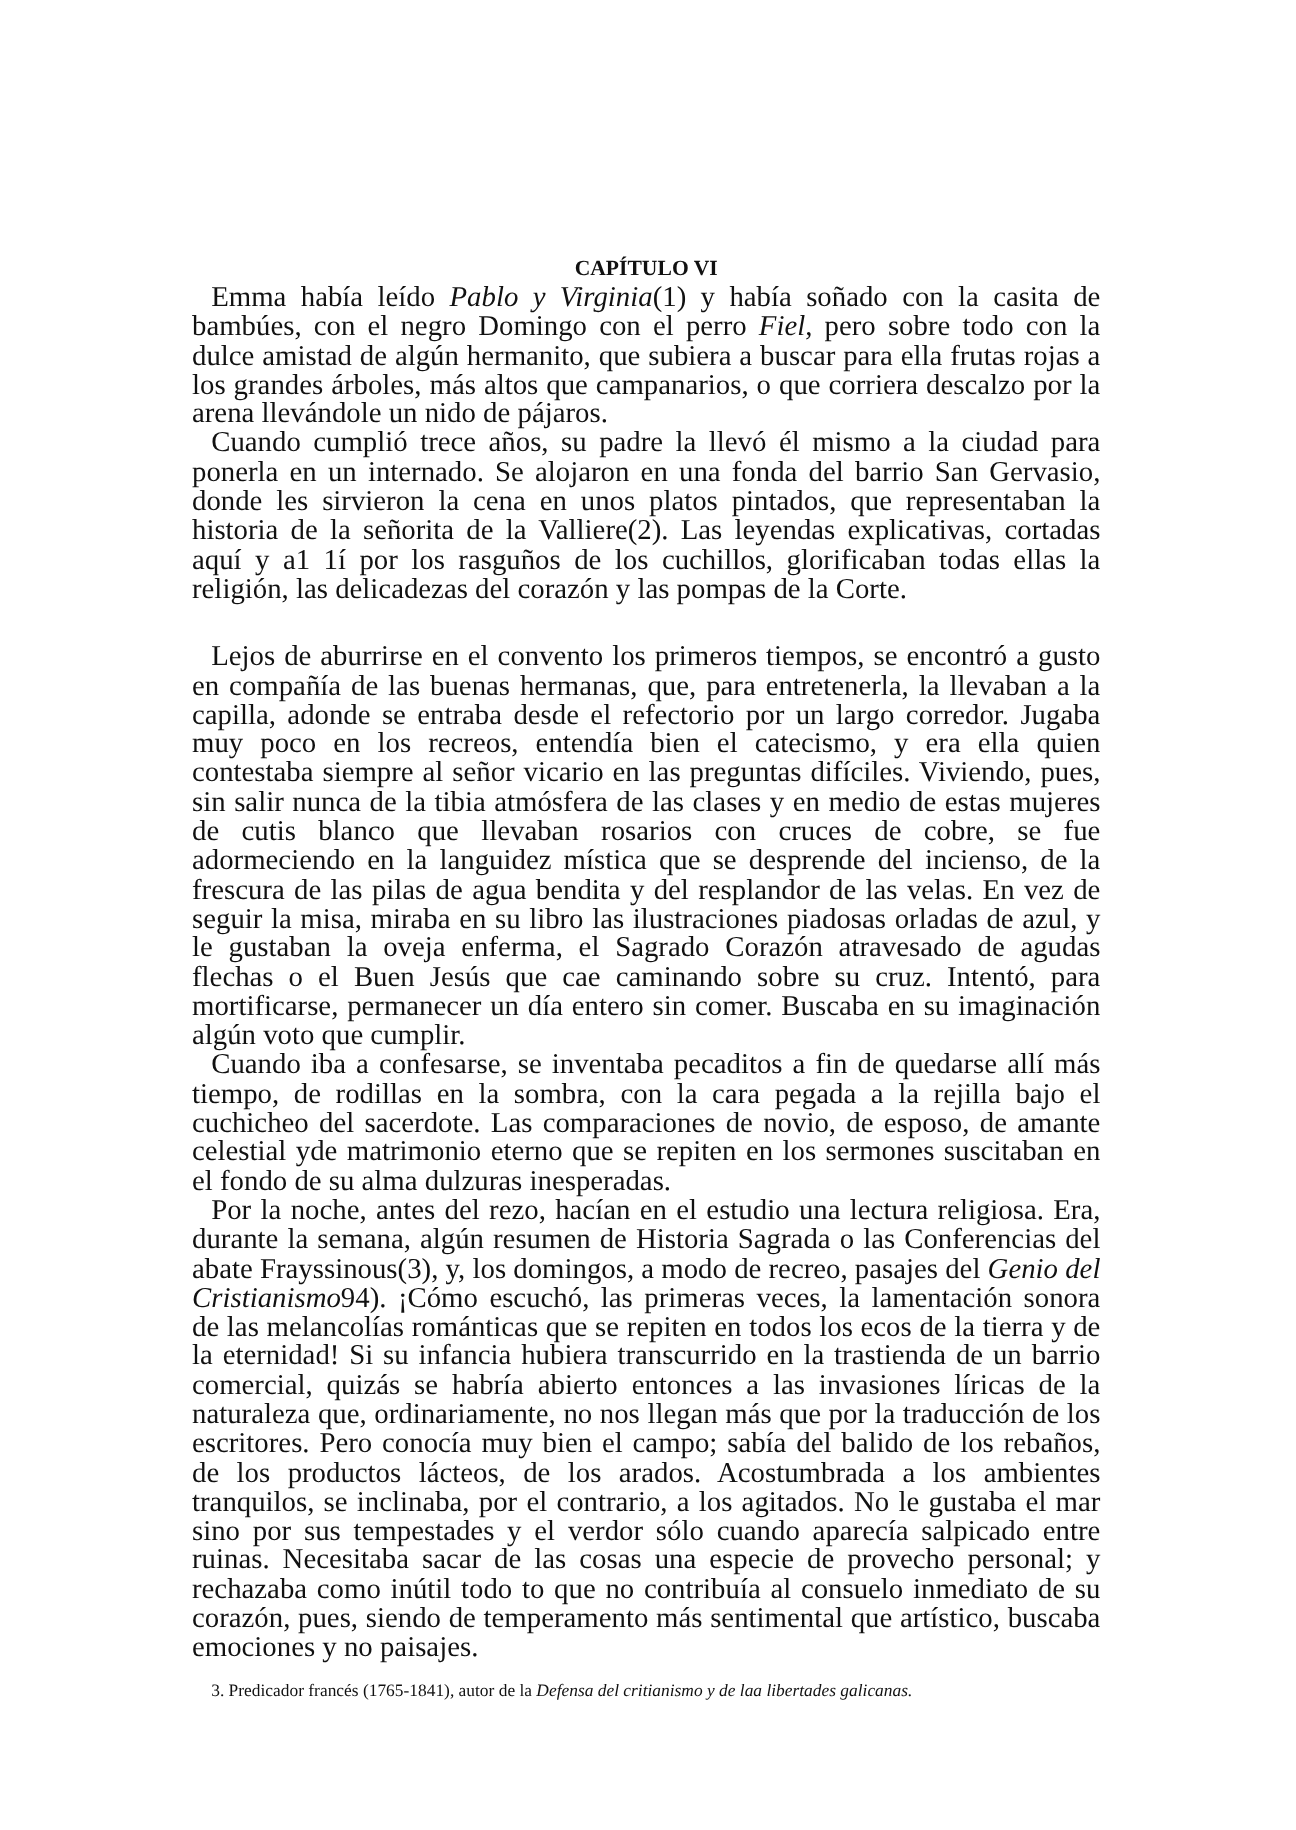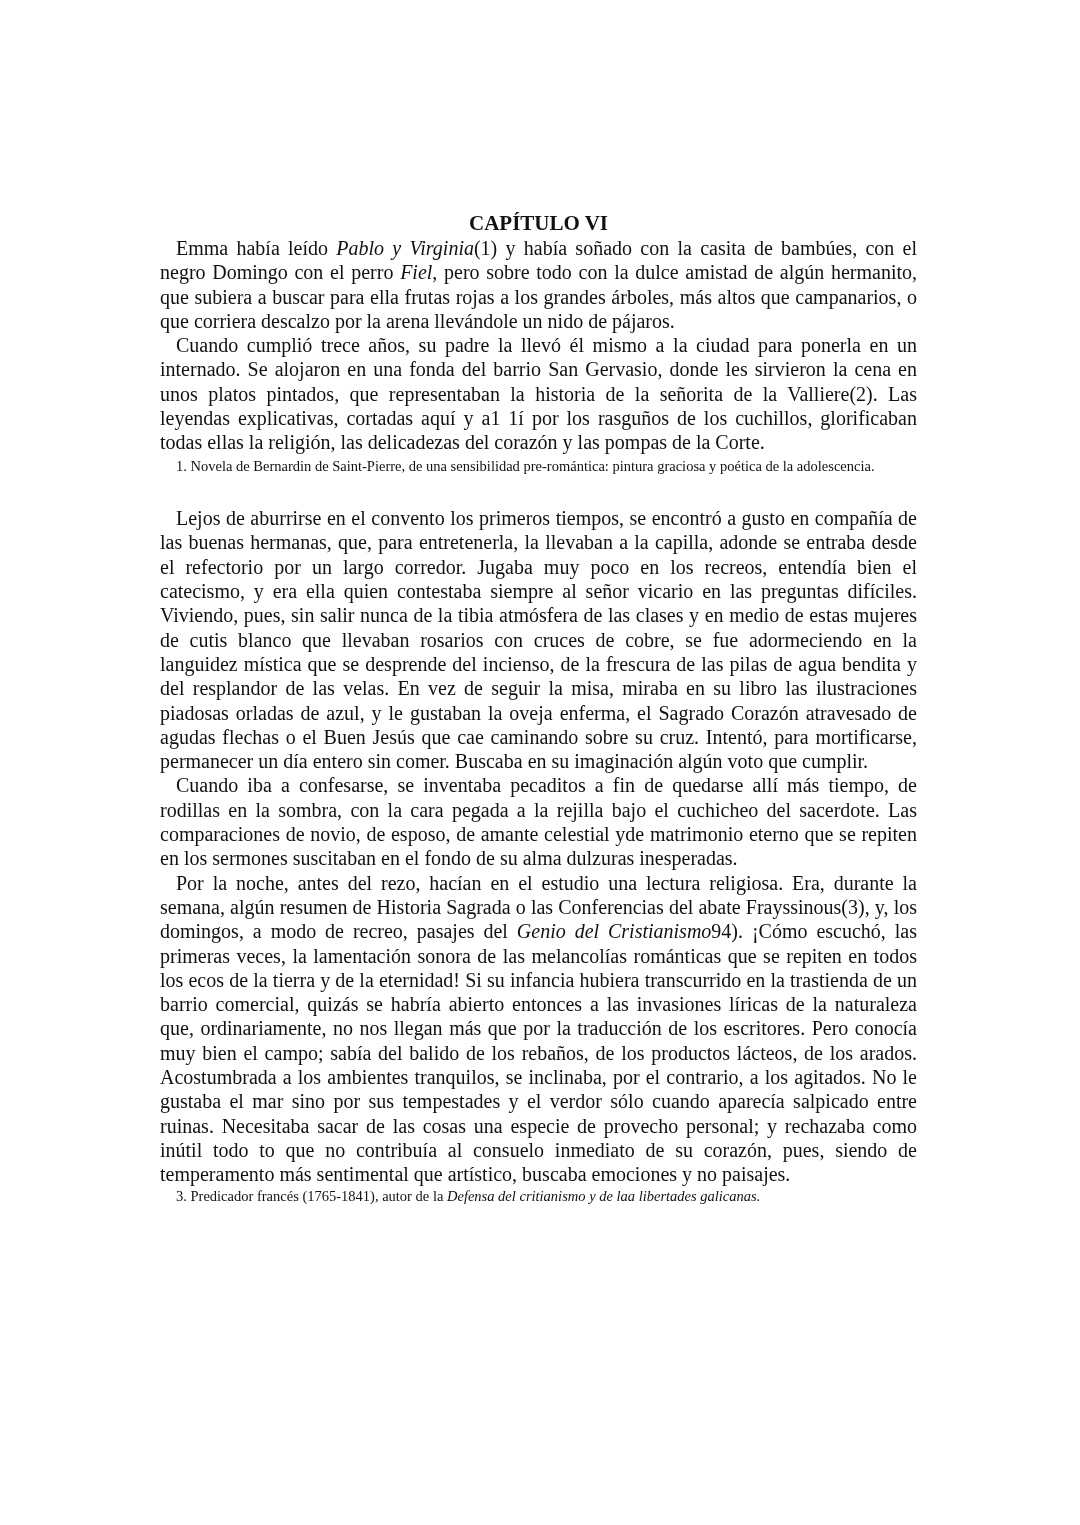--- a/index.html
+++ b/index.html
@@ -2,48 +2,47 @@
 <html><head>
   <meta charset="utf-8">
   <style>
     html, body { margin: 0; padding: 0; background: #ffffff; }
     body { width: 1080px; height: 1525px; position: relative; overflow: hidden; }
     .page {
       position: absolute; left: 160px; top: 210px; width: 757px;
       font-family: "Liberation Serif", serif; color: #111111;
     }
     .title {
-      text-align: center; font-weight: bold; font-size: 21px;
+      text-align: center; font-weight: bold; font-size: 18px;
       line-height: 26px; margin: 0 0 0 0;
     }
     .para {
-      font-size: 20px; line-height: 24.3px; text-align: justify;
+      font-size: 24px; line-height: 24.3px; text-align: justify;
       text-indent: 16px; margin: 0;
     }
     .note {
       font-size: 14.5px; line-height: 19.5px; text-align: justify;
       text-indent: 16px; margin: 0;
     }
     .gap { height: 30px; }
     .notes-block { margin-top: 2px; }
-    .notes-block-bottom { margin-top: 1px; }
+    .notes-block-bottom { margin-top: 14px; }
     em { font-style: italic; }
   </style>
 </head>
 <body>
 
 <div class="page">
   <h1 class="title">CAPÍTULO VI</h1>
 
   <p class="para"><span>Emma había leído </span><em>Pablo y Virginia</em><span>(1) y había soñado con la casita de bambúes, con el negro Domingo con el perro </span><em>Fiel</em><span>, pero sobre todo con la dulce amistad de algún hermanito, que subiera a buscar para ella frutas rojas a los grandes árboles, más altos que campanarios, o que corriera descalzo por la arena llevándole un nido de pájaros.</span></p>
 
   <p class="para">Cuando cumplió trece años, su padre la llevó él mismo a la ciudad para ponerla en un internado. Se alojaron en una fonda del barrio San Gervasio, donde les sirvieron la cena en unos platos pintados, que representaban la historia de la señorita de la Valliere(2). Las leyendas explicativas, cortadas aquí y a1 1í por los rasguños de los cuchillos, glorificaban todas ellas la religión, las delicadezas del corazón y las pompas de la Corte.</p>
 
   <div class="notes-block">
-    <p class="note">1. Novela de Bernardin de Saint-Pierre, de una sensibilidad pre-romántica: pintura graciosa y poética de la adolescencia.</p>
   </div>
 
   <div class="gap"></div>
 
   <p class="para">Lejos de aburrirse en el convento los primeros tiempos, se encontró a gusto en compañía de las buenas hermanas, que, para entretenerla, la llevaban a la capilla, adonde se entraba desde el refectorio por un largo corredor. Jugaba muy poco en los recreos, entendía bien el catecismo, y era ella quien contestaba siempre al señor vicario en las preguntas difíciles. Viviendo, pues, sin salir nunca de la tibia atmósfera de las clases y en medio de estas mujeres de cutis blanco que llevaban rosarios con cruces de cobre, se fue adormeciendo en la languidez mística que se desprende del incienso, de la frescura de las pilas de agua bendita y del resplandor de las velas. En vez de seguir la misa, miraba en su libro las ilustraciones piadosas orladas de azul, y le gustaban la oveja enferma, el Sagrado Corazón atravesado de agudas flechas o el Buen Jesús que cae caminando sobre su cruz. Intentó, para mortificarse, permanecer un día entero sin comer. Buscaba en su imaginación algún voto que cumplir.</p>
   <p class="para">Cuando iba a confesarse, se inventaba pecaditos a fin de quedarse allí más tiempo, de rodillas en la sombra, con la cara pegada a la rejilla bajo el cuchicheo del sacerdote. Las comparaciones de novio, de esposo, de amante celestial yde matrimonio eterno que se repiten en los sermones suscitaban en el fondo de su alma dulzuras inesperadas.</p>
   <p class="para"><span>Por la noche, antes del rezo, hacían en el estudio una lectura religiosa. Era, durante la semana, algún resumen de Historia Sagrada o las Conferencias del abate Frayssinous(3), y, los domingos, a modo de recreo, pasajes del </span><em>Genio del Cristianismo</em><span>94). ¡Cómo escuchó, las primeras veces, la lamentación sonora de las melancolías románticas que se repiten en todos los ecos de la tierra y de la eternidad! Si su infancia hubiera transcurrido en la trastienda de un barrio comercial, quizás se habría abierto entonces a las invasiones líricas de la naturaleza que, ordinariamente, no nos llegan más que por la traducción de los escritores. Pero conocía muy bien el campo; sabía del balido de los rebaños, de los productos lácteos, de los arados. Acostumbrada a los ambientes tranquilos, se inclinaba, por el contrario, a los agitados. No le gustaba el mar sino por sus tempestades y el verdor sólo cuando aparecía salpicado entre ruinas. Necesitaba sacar de las cosas una especie de provecho personal; y rechazaba como inútil todo to que no contribuía al consuelo inmediato de su corazón, pues, siendo de temperamento más sentimental que artístico, buscaba emociones y no paisajes.</span></p>
 
   <div class="notes-block-bottom">
     <p class="note"><span>3. Predicador francés (1765-1841), autor de la </span><em>Defensa del critianismo y de laa libertades galicanas.</em></p>

